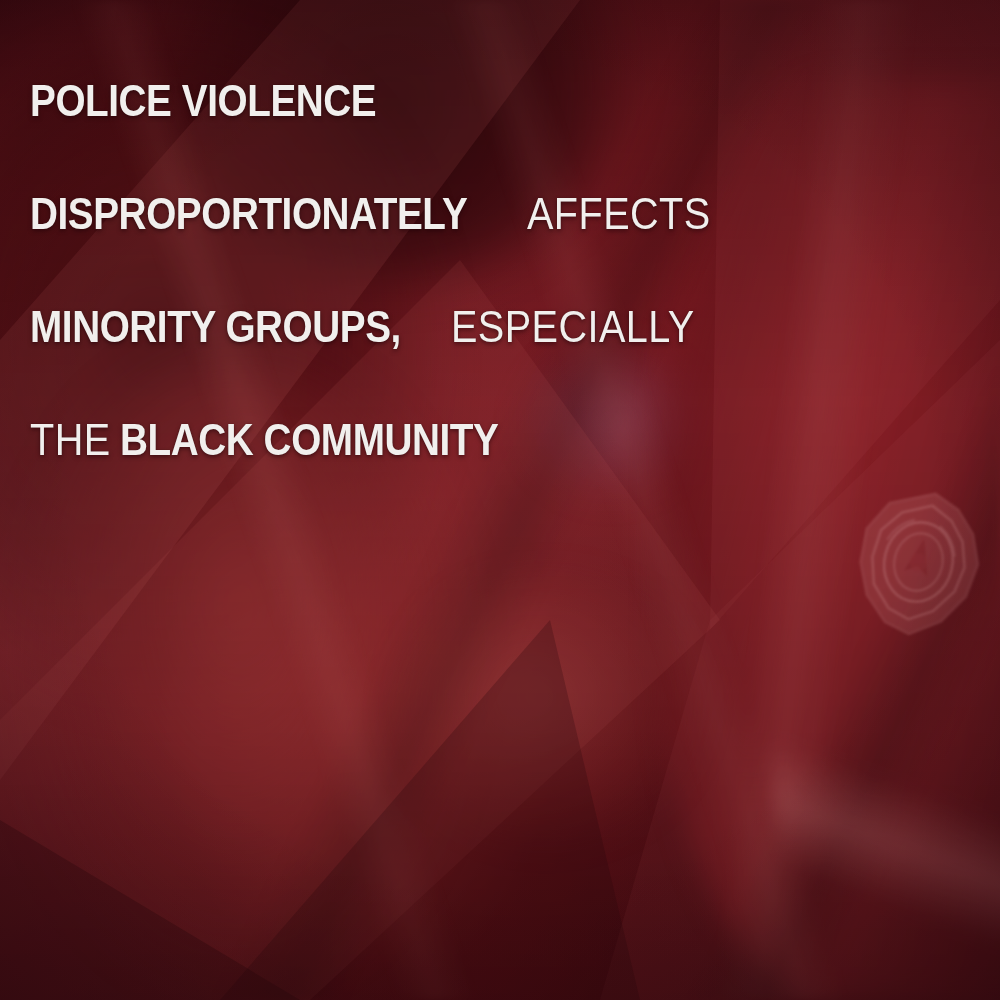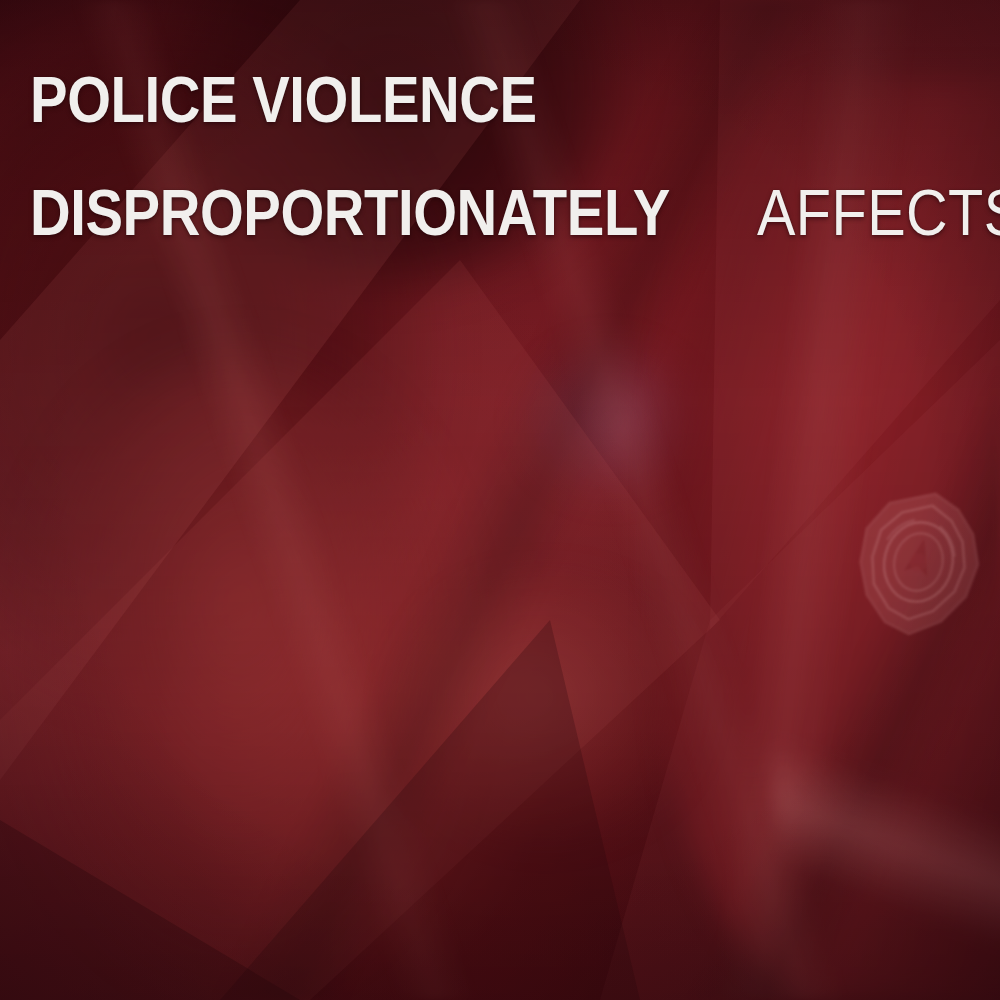--- a/index.html
+++ b/index.html
@@ -158,21 +158,21 @@
     left: 30px;
     top: 44px;
     width: 944px;
     z-index: 40;
   }
   .line {
     display: block;
     white-space: nowrap;
     height: 113px;
     line-height: 113px;
-    font-size: 64px;
+    font-size: 44px;
     letter-spacing: 0.2px;
     color: #f1efed;
     text-shadow: 0 2px 5px rgba(30,2,8,0.55), 0 0 1px rgba(30,2,8,0.5);
   }
   .b {
     font-weight: 700;
     font-stretch: condensed;
     transform: scaleX(0.88);
     display: inline-block;
     transform-origin: left center;
@@ -224,18 +224,20 @@
   <div class="ov ov-dark-b"></div>
   <div class="layer wash"></div>
   <div class="layer vignette"></div>
 
   <div class="headline">
 
     <div class="line"><span class="b">POLICE VIOLENCE</span></div>
 
     <div class="line"><span class="b">DISPROPORTIONATELY</span><span class="l"> AFFECTS</span></div>
 
-
+    <div class="line"><span class="b">MINORITY GROUPS,</span><span class="l"> ESPECIALLY</span></div>
+
+    <div class="line"><span class="l">THE </span><span class="b">BLACK COMMUNITY</span></div>
 
 
   </div>
 
 </div>
 
 </body></html>

